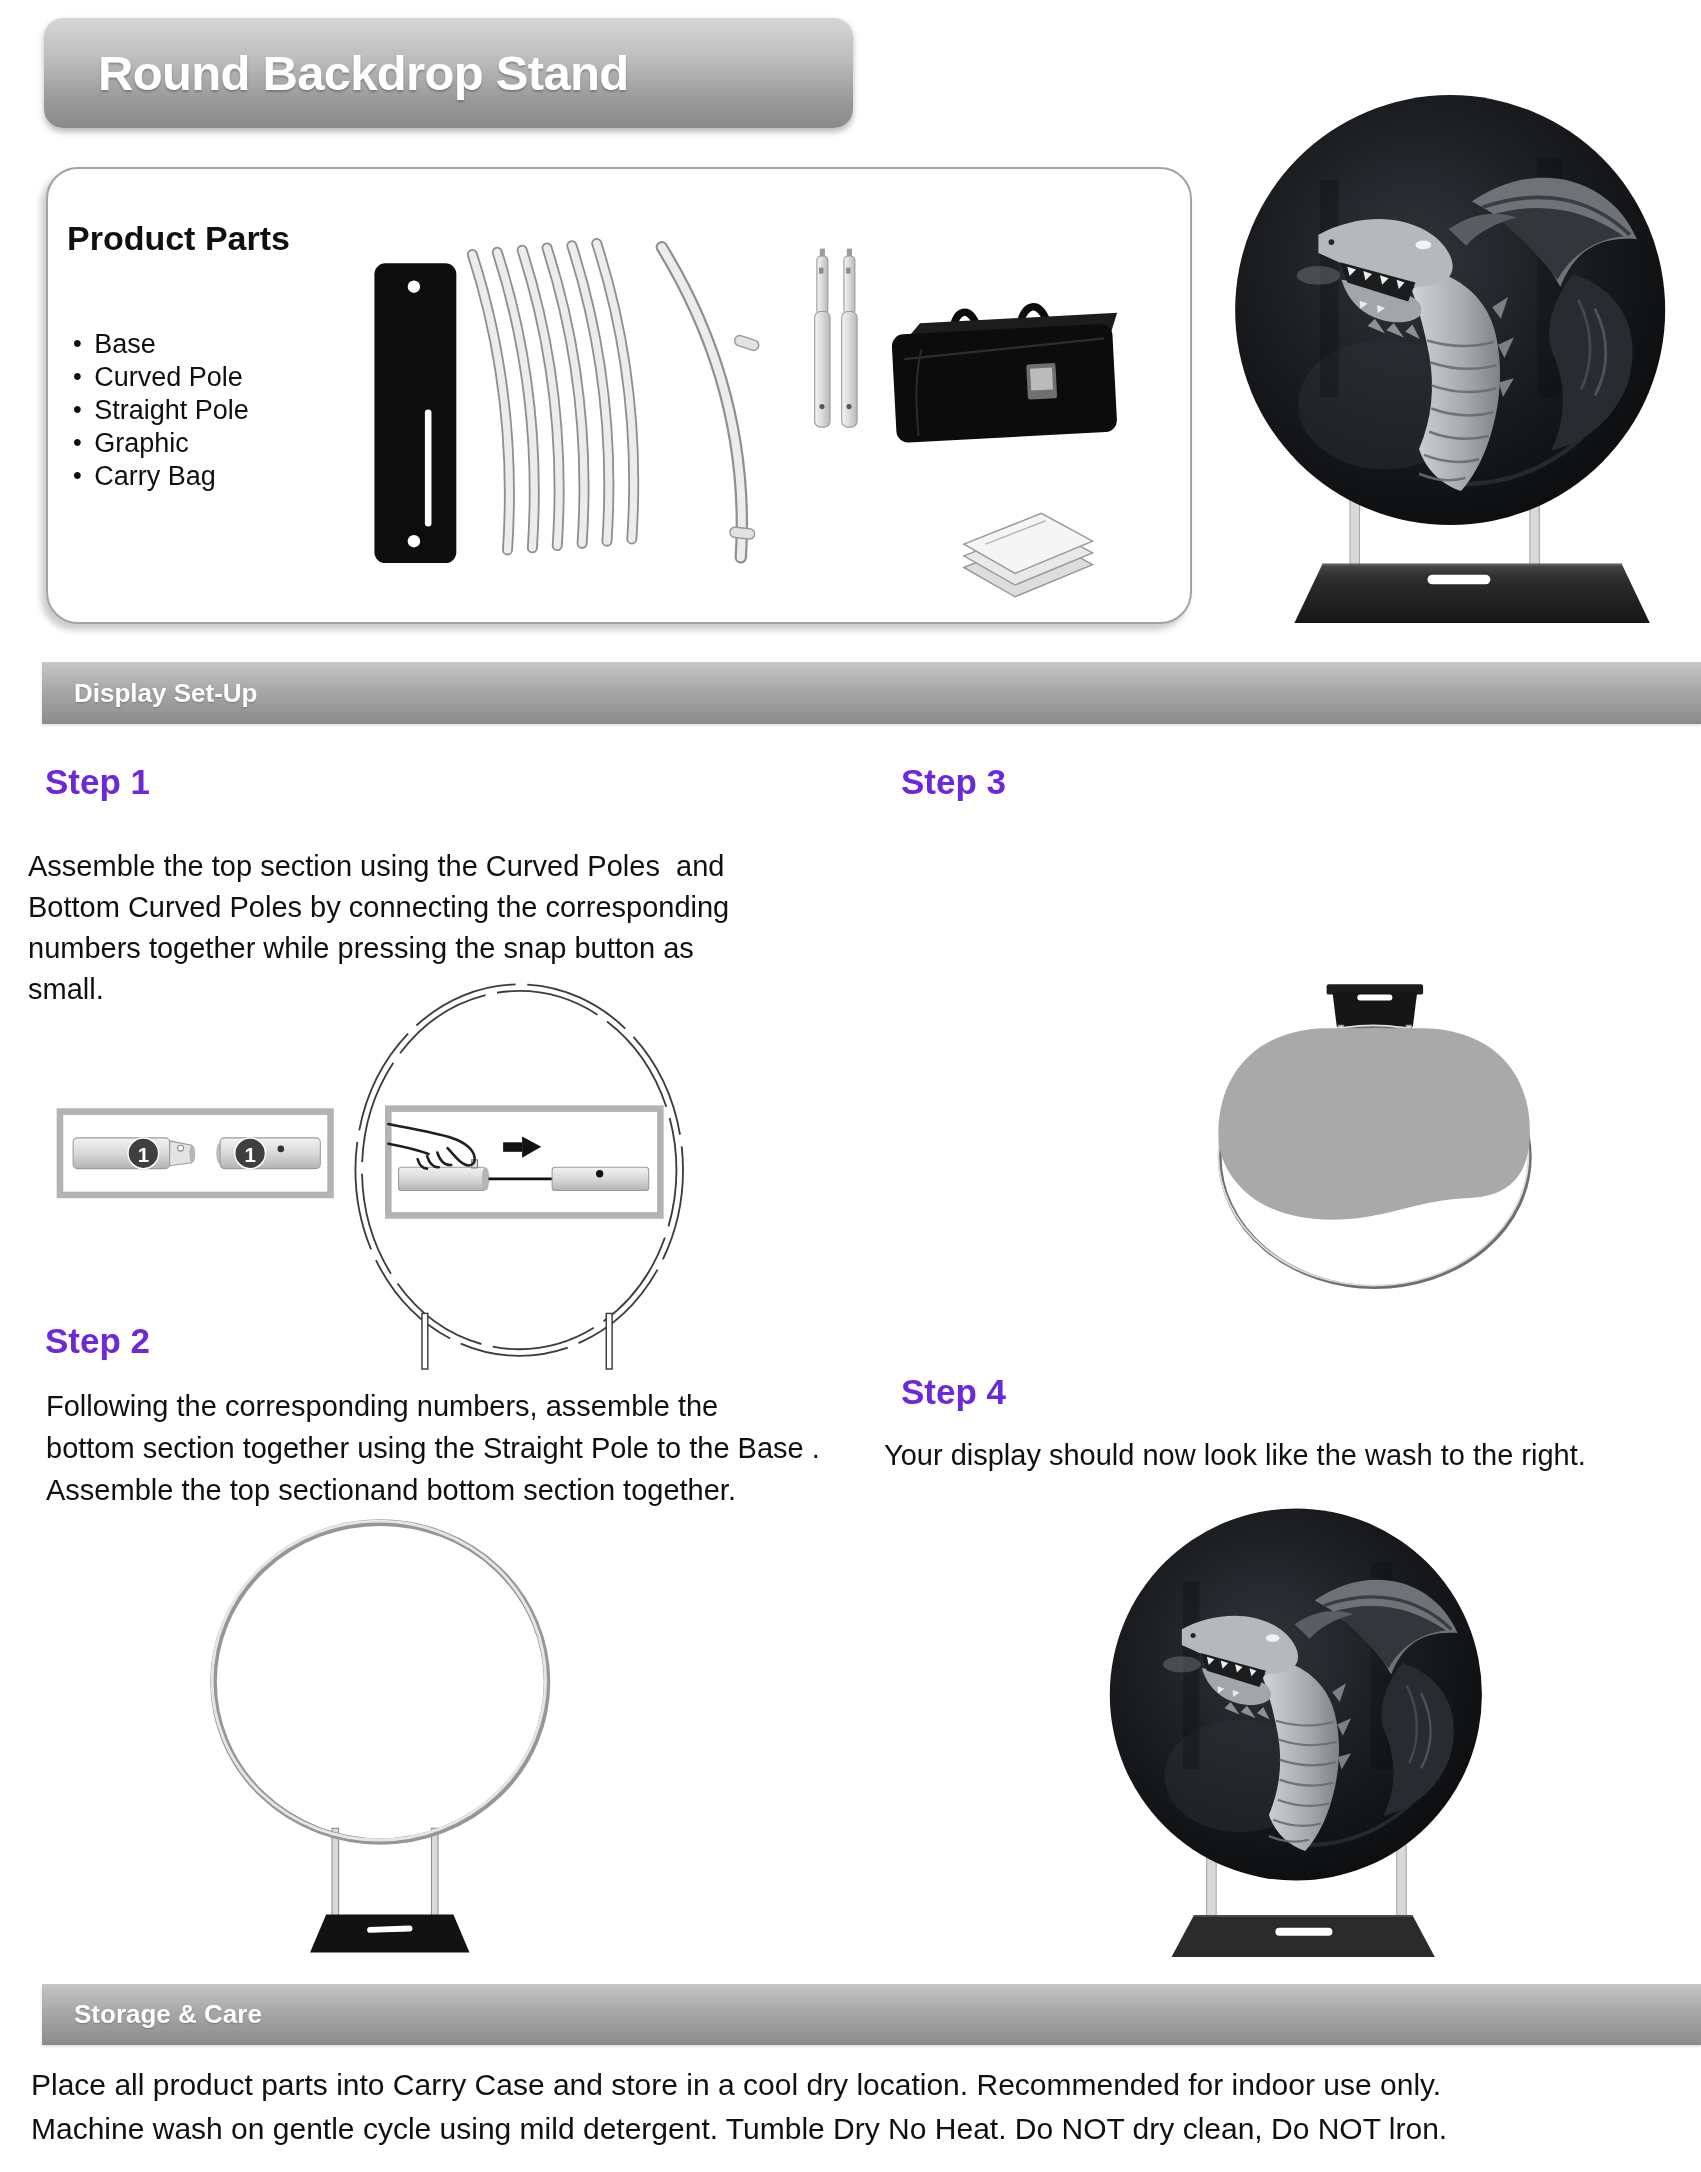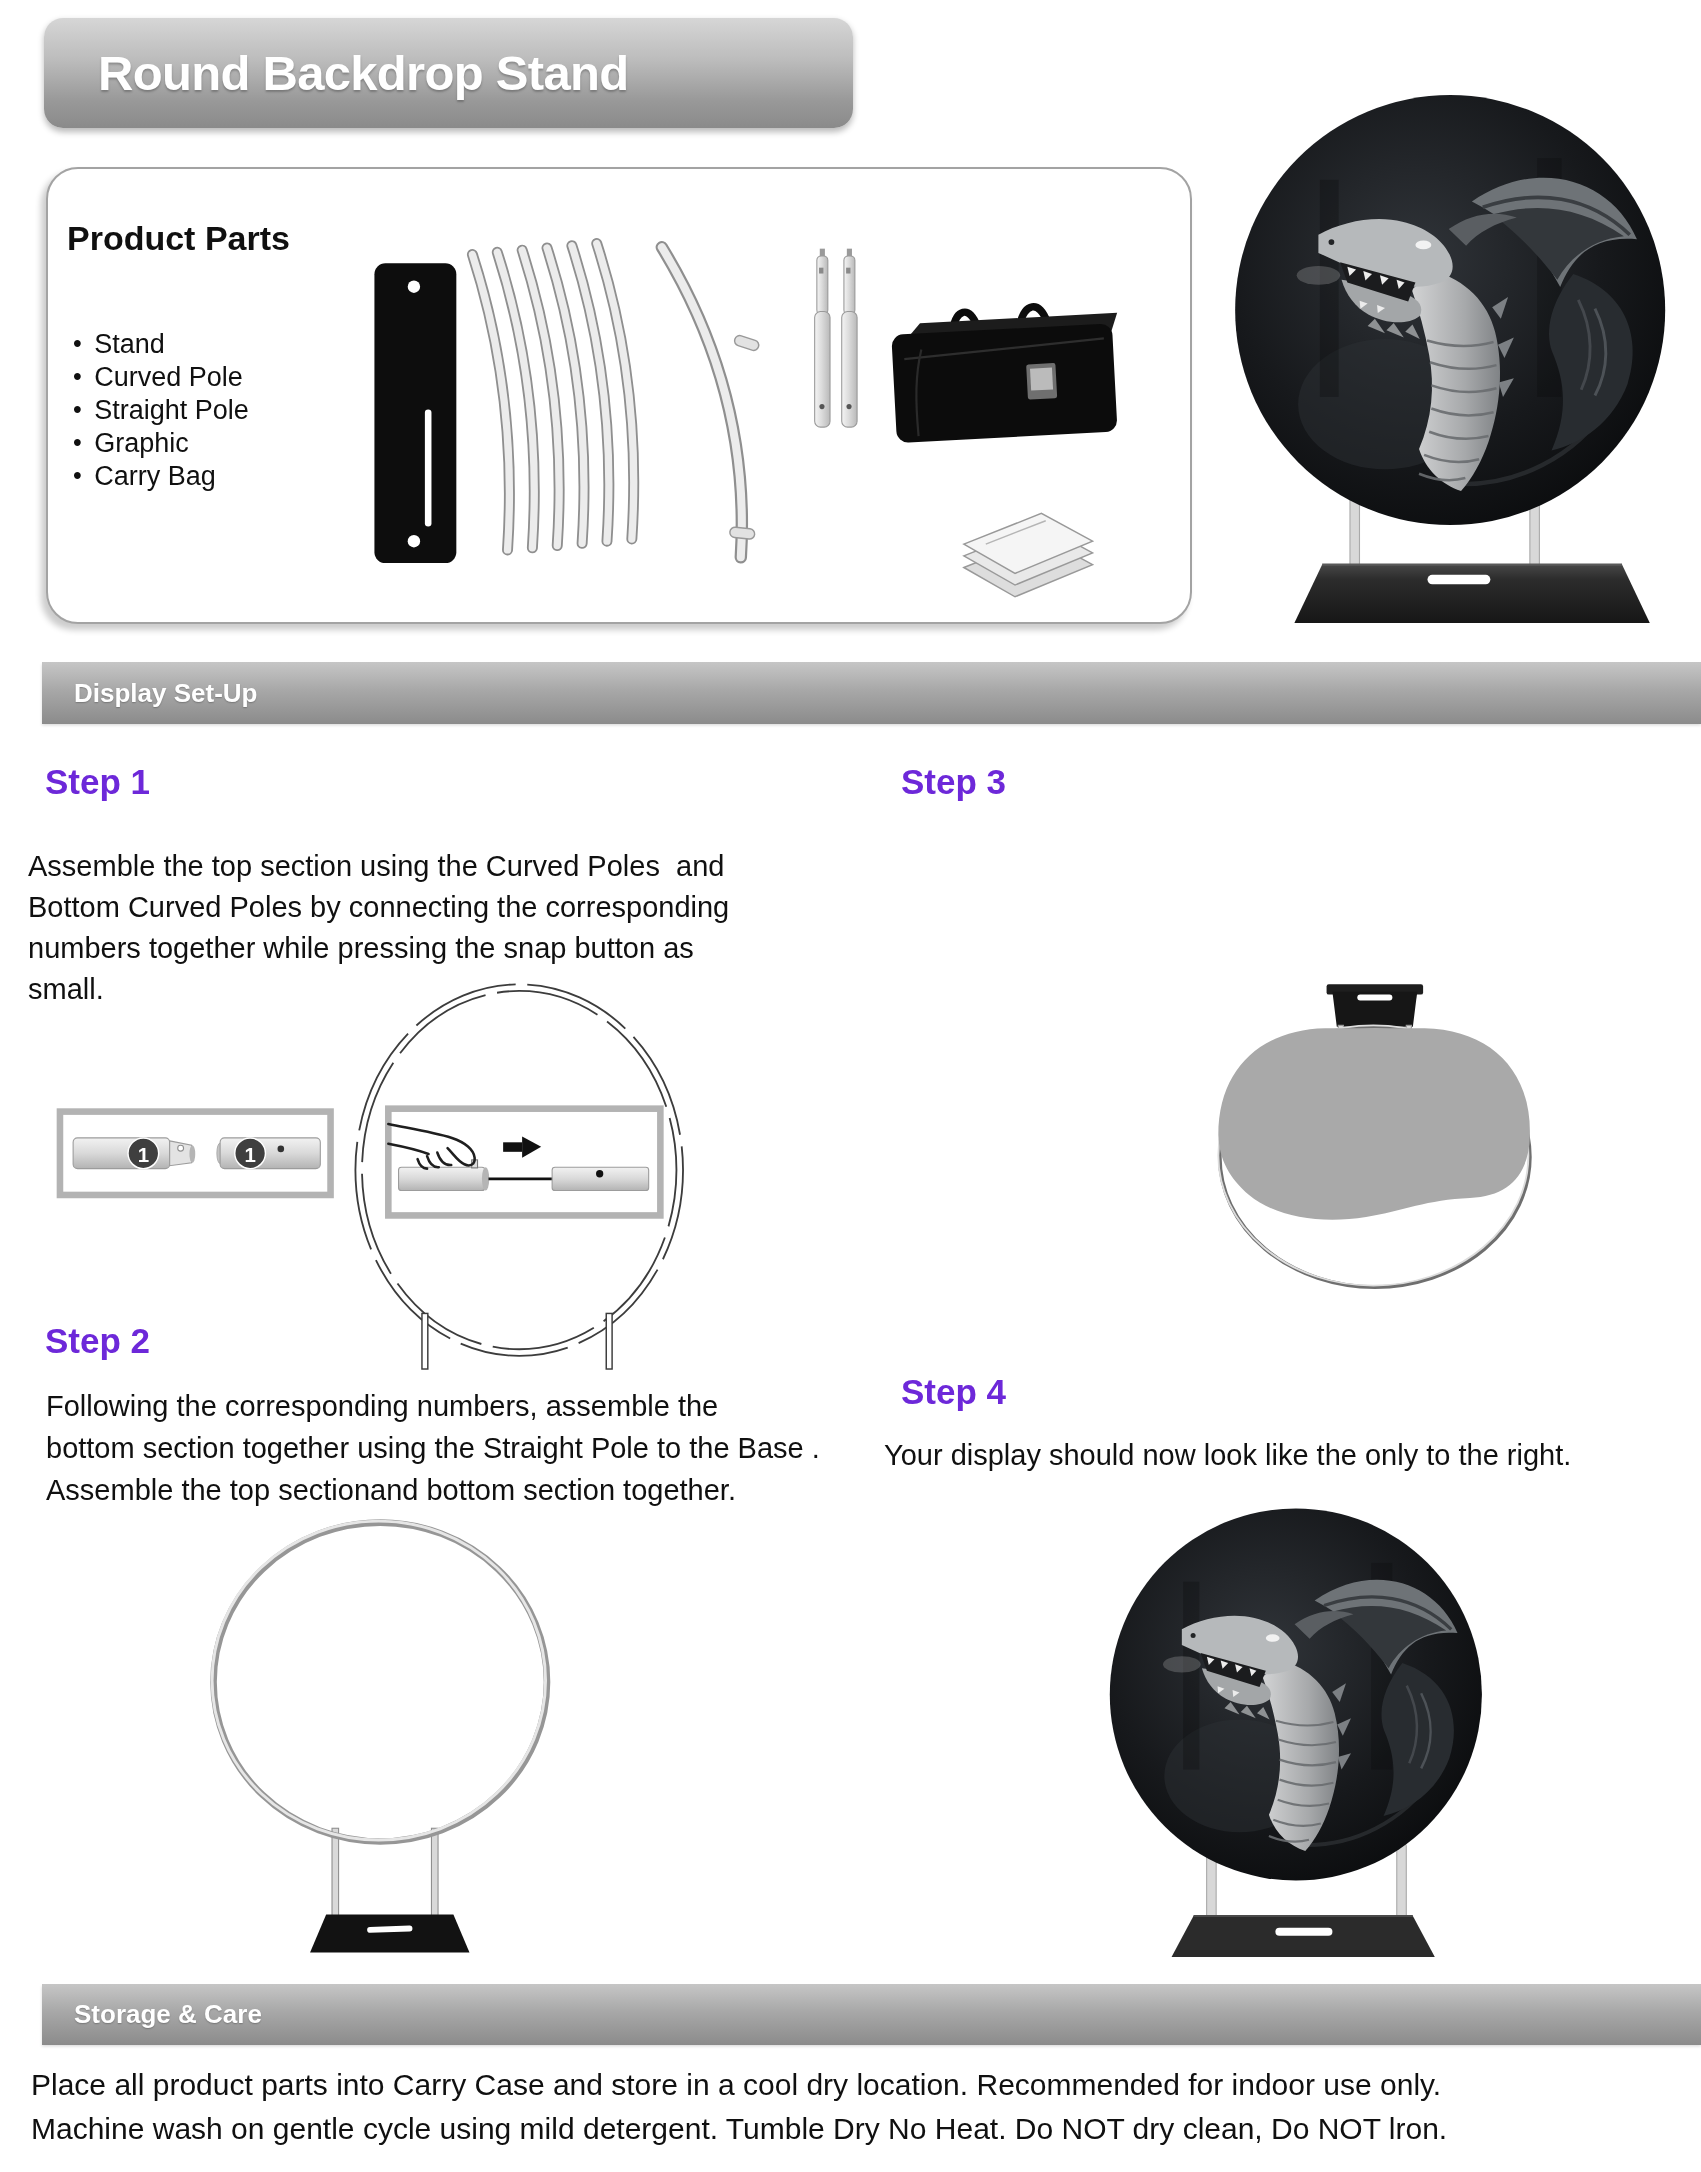--- a/index.html
+++ b/index.html
@@ -60,21 +60,21 @@
 
 <div id="page">
 
   <div class="banner">
     <span>Round Backdrop Stand</span>
   </div>
 
   <section class="parts-box">
     <h2>Product Parts</h2>
     <ul>
-      <li>Stand</li>
+      <li>Base</li>
       <li>Curved Pole</li>
       <li>Straight Pole</li>
       <li>Graphic</li>
       <li>Carry Bag</li>
     </ul>
   </section>
 
   <div class="bar" id="bar-setup">
     <span>Display Set-Up</span>
   </div>
@@ -94,21 +94,21 @@
   <div class="txt" id="step2-t">
     <div class="line">Following the corresponding numbers, assemble the</div>
     <div class="line">bottom section together using the Straight Pole to the Base .</div>
     <div class="line">Assemble the top sectionand bottom section together.</div>
   </div>
 
   <div class="txt step-h" id="step3-h">Step 3</div>
 
   <div class="txt step-h" id="step4-h">Step 4</div>
   <div class="txt" id="step4-t">
-    <div class="line">Your display should now look like the only to the right.</div>
+    <div class="line">Your display should now look like the wash to the right.</div>
   </div>
 
   <div class="txt line" id="storage-l1">Place all product parts into Carry Case and store in a cool dry location. Recommended for indoor use only.</div>
   <div class="txt line" id="storage-l2">Machine wash on gentle cycle using mild detergent. Tumble Dry No Heat. Do NOT dry clean, Do NOT lron.</div>
 
   <svg id="art" width="1701" height="2172" viewBox="0 0 2326 2970">
     <defs>
       <linearGradient id="poleV" x1="0" y1="0" x2="1" y2="0">
         <stop offset="0" stop-color="#f4f4f4"></stop>
           <stop offset="0.45" stop-color="#dcdcdc"></stop>

